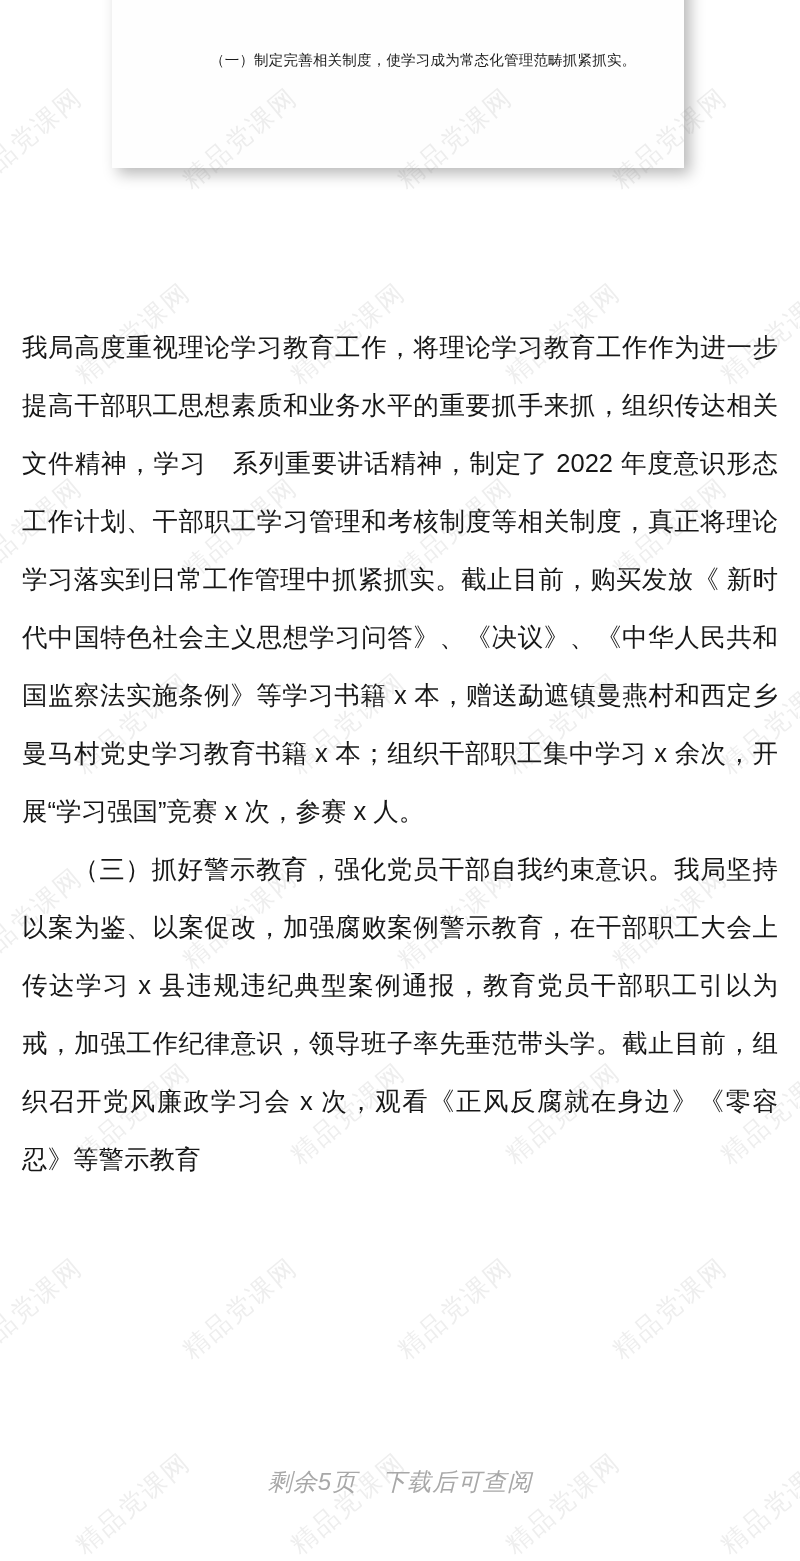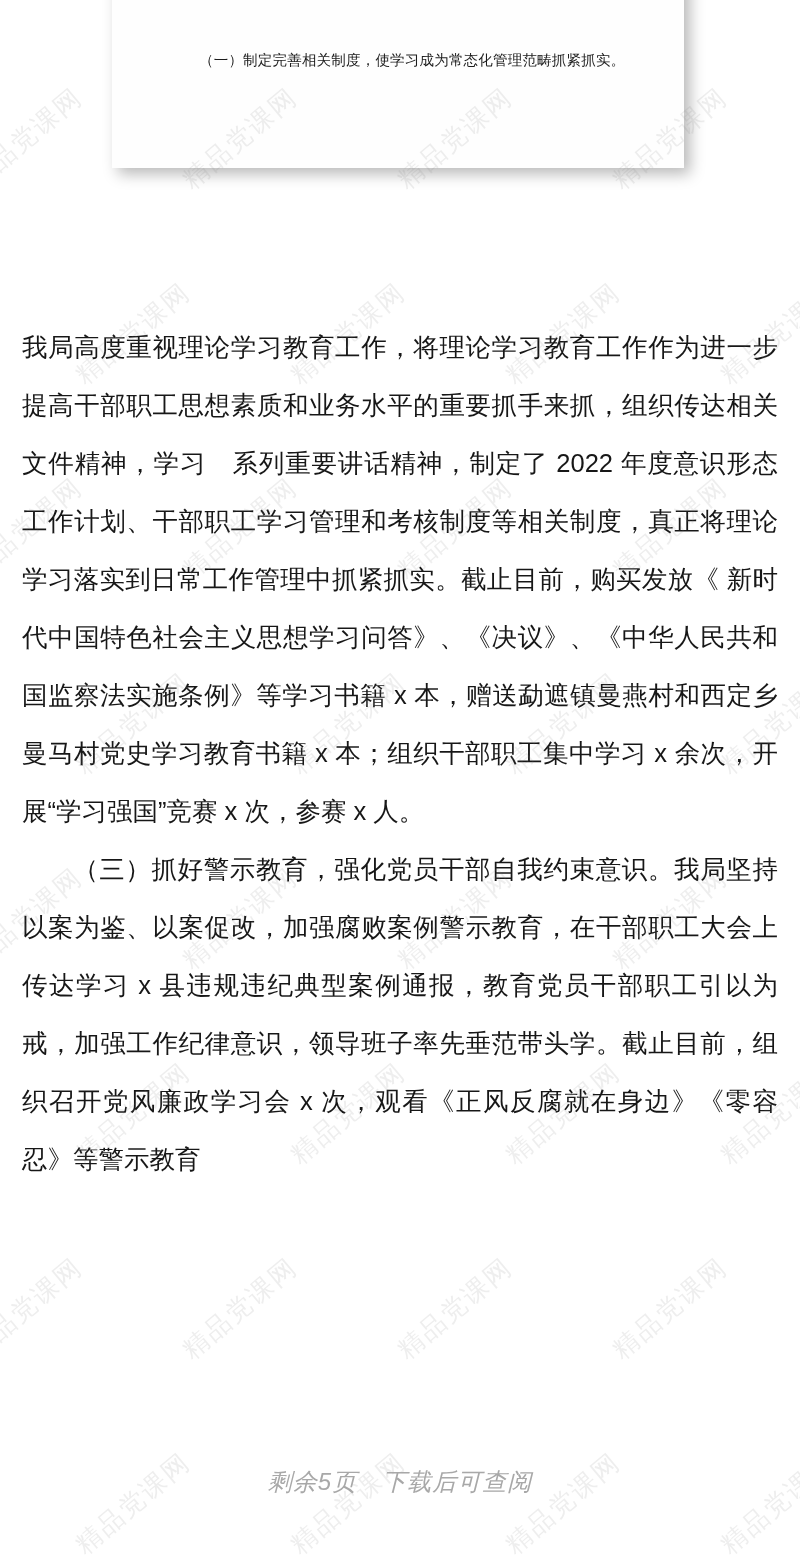--- a/index.html
+++ b/index.html
@@ -42,21 +42,21 @@
     left: 112px;
     top: -44px;
     width: 572px;
     height: 212px;
     background: #fefefe;
     box-shadow: 6px 6px 14px rgba(0,0,0,0.28);
     z-index: 2;
   }
   #card-heading {
     position: absolute;
-    left: 87px;
+    left: 98px;
     top: 94px;
     font-size: 14.5px;
     line-height: 20px;
     color: #1b1b1b;
     white-space: nowrap;
     letter-spacing: 0.2px;
   }
 
   
   #document-body {

